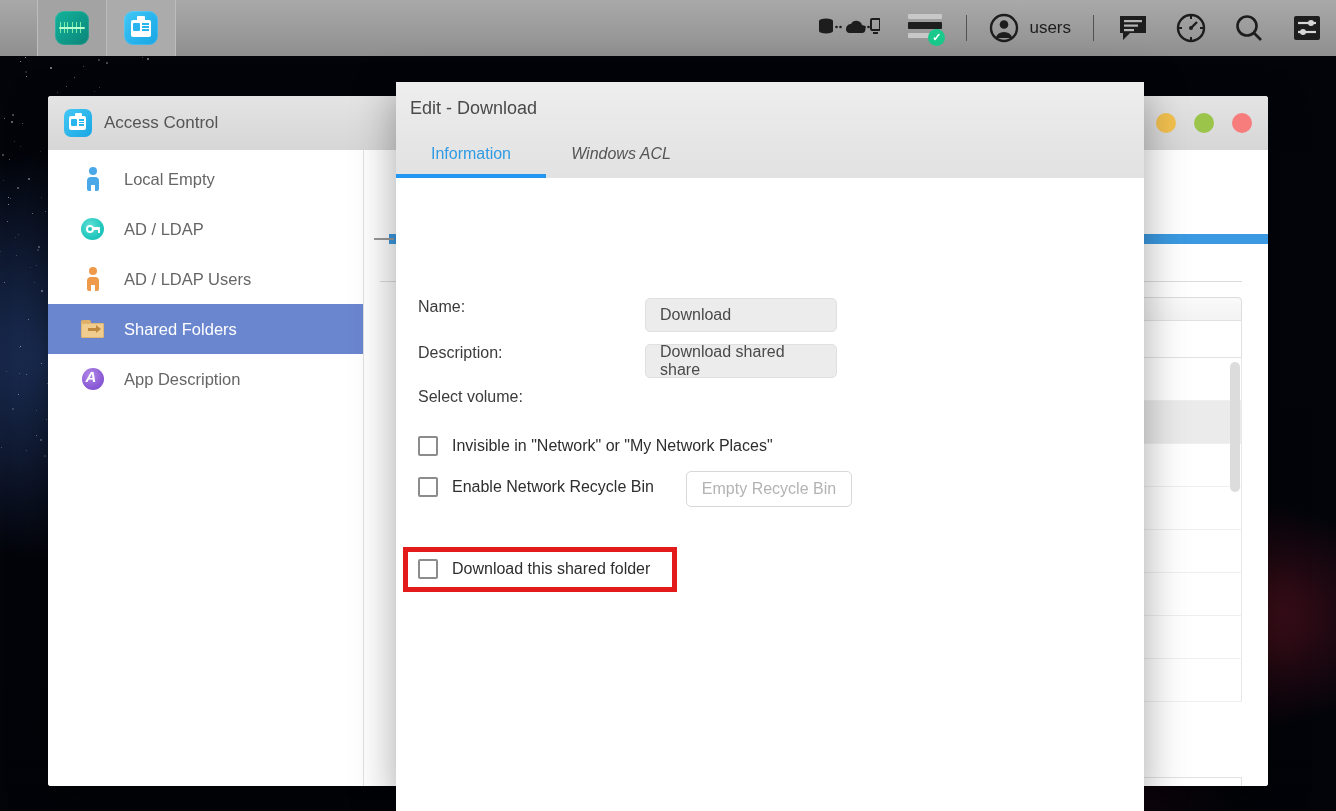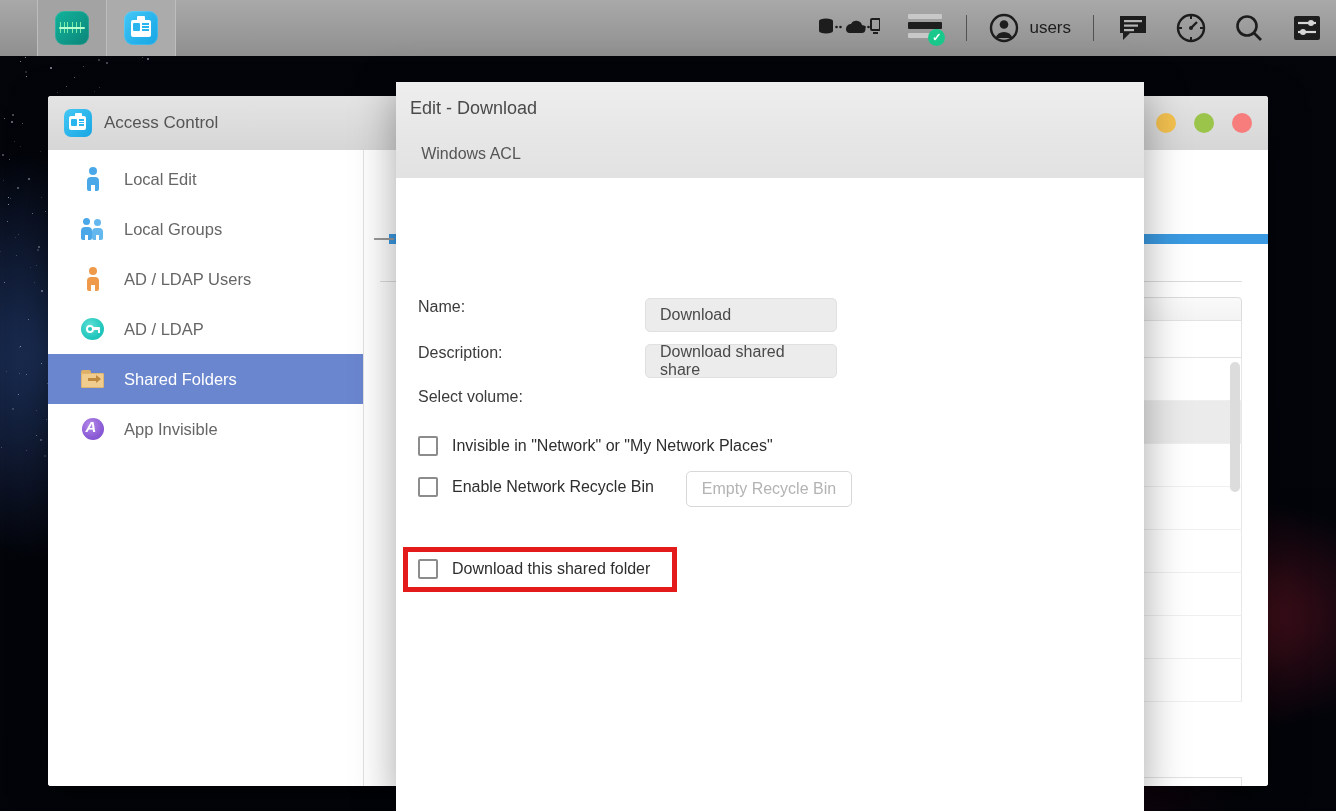--- a/index.html
+++ b/index.html
@@ -169,21 +169,21 @@
   }
   .dlg-head {
     height: 96px; background: linear-gradient(to bottom, #eeeeee 0%, #e6e6e6 60%, #e2e2e2 100%);
     position: relative;
   }
   .dlg-title { position:absolute; left: 14px; top: 16px; font-size: 18px; color: #4a4a4a; }
   .dlg-tabs { position:absolute; left: 0; bottom: 0; height: 48px; display:flex; align-items:center; }
   .dlg-tab { height: 48px; display:flex; align-items:center; justify-content:center;
     font-size: 16px; color:#555; position:relative; }
   .dlg-tab.t1 { width: 150px; color:#2f9be4; }
-  .dlg-tab.t2 { width: 150px; }
+  .dlg-tab.t2 { width: 150px; font-style: italic; }
   .dlg-tab.active::after { content:""; position:absolute; left:0; right:0; bottom:0; height:4px; background:#2196f3; }
 
   .dlg-body { position:relative; height: 702px; background:#fff;border-radius:6px; }
 
   .frow { position:absolute; display:flex; align-items:center; }
   .flabel { font-size: 16px; color:#3b3b3b; }
   .fbox {
     background:#ececec; border:1px solid #e0e0e0; border-radius:5px;
     height: 34px; display:flex; align-items:center; padding: 0 14px;
     font-size: 16px; color:#4a4a4a; box-sizing:border-box;
@@ -468,60 +468,51 @@
           <span style="background: rgb(247, 125, 125);"></span>
         </div>
     </div>
     <div class="bgwin-body">
       <div class="bg-sidebar" id="bg-sidebar">
           <div class="side-item">
             <span class="ic person">
               <span class="head" style="background:#4aa8e8"></span>
               <span class="body" style="background:#4aa8e8"></span>
             </span>
-            <span class="label">Local Edit</span>
-          </div>
-          <div class="side-item">
-            <span class="ic group">
-              <span class="h1" style="background:#4aa8e8"></span>
-              <span class="b1" style="background:#4aa8e8"></span>
-              <span class="h2" style="background:#64b8ee"></span>
-              <span class="b2" style="background:#64b8ee"></span>
-            </span>
-            <span class="label">Local Groups</span>
-          </div>
-          <div class="side-item">
-            <span class="ic person">
-              <span class="head" style="background:#ef9a4a"></span>
-              <span class="body" style="background:#ef9a4a"></span>
-            </span>
-            <span class="label">AD / LDAP Users</span>
+            <span class="label">Local Empty</span>
           </div>
           <div class="side-item">
             <span class="ic key">
               <span class="circ"></span>
               <span class="kh"></span>
               <span class="ks"></span>
             </span>
             <span class="label">AD / LDAP</span>
+          </div>
+          <div class="side-item">
+            <span class="ic person">
+              <span class="head" style="background:#ef9a4a"></span>
+              <span class="body" style="background:#ef9a4a"></span>
+            </span>
+            <span class="label">AD / LDAP Users</span>
           </div>
           <div class="side-item selected">
             <span class="ic folder">
               <span class="tab"></span>
               <span class="bd"></span>
               <span class="ar"></span>
             </span>
             <span class="label">Shared Folders</span>
           </div>
           <div class="side-item">
             <span class="ic appriv">
               <span class="circ"></span>
               <span class="a">A</span>
             </span>
-            <span class="label">App Invisible</span>
+            <span class="label">App Description</span>
           </div>
         </div>
       <div class="bg-main">
         <div class="bg-blue-btn"></div>
         <div class="bg-thin-line"></div>
         <div class="bg-divider"></div>
         <div class="bg-search"></div>
         <div class="bg-table" id="bg-table">
             <div class="bg-th">Volume</div>
             <div class="bg-tr">Volume 1</div>
@@ -536,20 +527,21 @@
         <div class="bg-scroll"></div>
         <div class="bg-tfoot">laying 1 - 17 of 17</div>
       </div>
     </div>
   </div>
 
   <div class="dlg">
     <div class="dlg-head">
       <div class="dlg-title">Edit - Download</div>
       <div class="dlg-tabs">
+        <div class="dlg-tab t1 active">Information</div>
         <div class="dlg-tab t2">Windows ACL</div>
       </div>
     </div>
 
     <div class="dlg-body">
 
       <div class="frow" style="left:22px; top:120px;">
         <span class="flabel">Name:</span>
       </div>
       <div class="fbox" style="position:absolute; left:249px; top:120px; width:192px;">Download</div>

